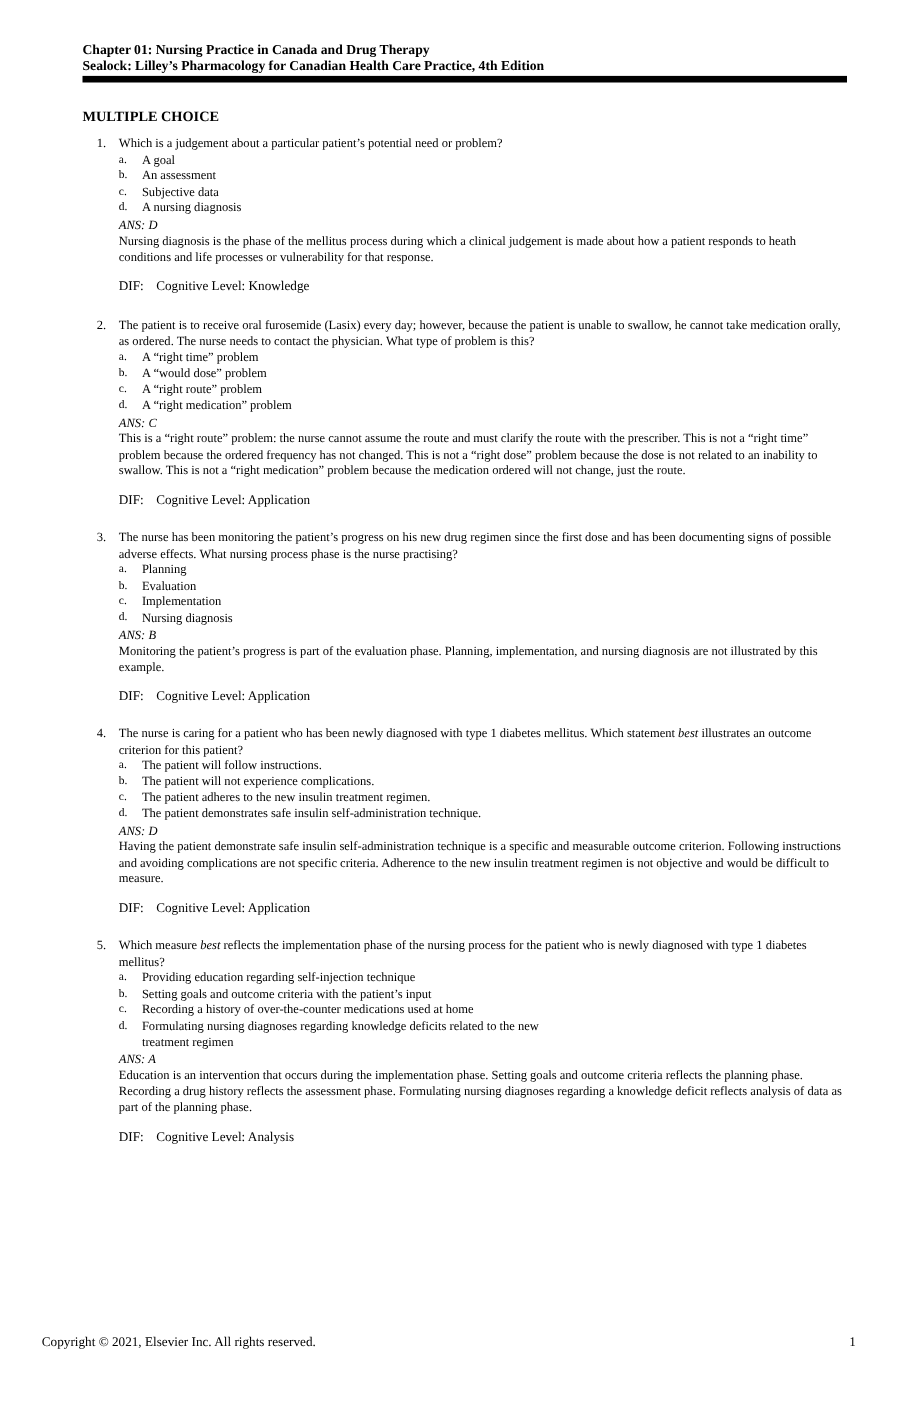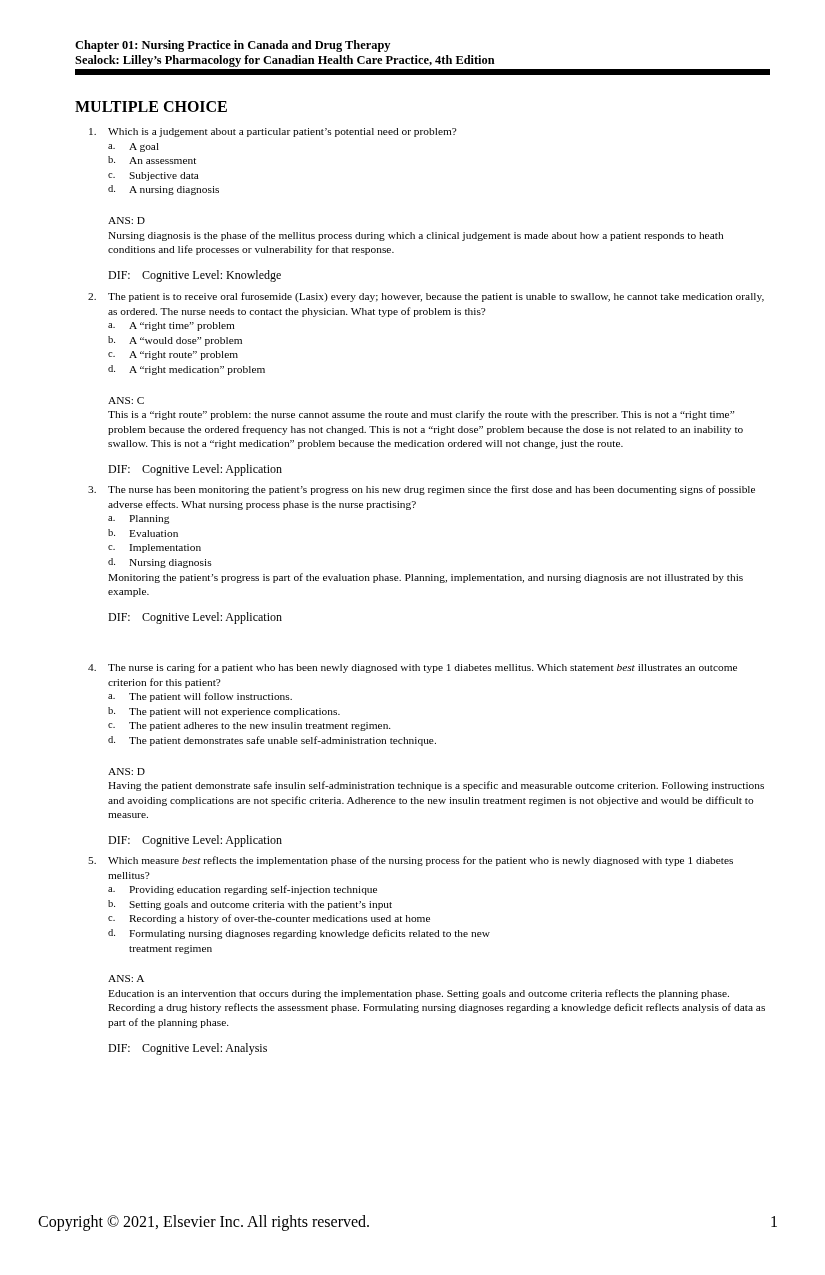--- a/index.html
+++ b/index.html
@@ -3,32 +3,32 @@
 <meta charset="utf-8">
 <style>
   html, body { margin: 0; padding: 0; background: #ffffff; }
   body {
     width: 825px; height: 1275px; position: relative; overflow: hidden;
     font-family: "Liberation Serif", serif; color: #000; font-size: 11.4px;
   }
   .header { position: absolute; left: 75px; top: 38px; width: 695px; }
   .header .t { font-weight: bold; font-size: 12.4px; line-height: 15px; }
   .rule { position: absolute; left: 75px; top: 69px; width: 695px; height: 6px; background: #000; }
-  .section { position: absolute; left: 75px; top: 98px; font-weight: bold; font-size: 16px; }
+  .section { position: absolute; left: 75px; top: 98px; font-weight: bold; font-size: 13px; }
   .q { position: absolute; left: 88px; width: 680px; line-height: 14.6px; }
   .q .num { position: absolute; left: 0; top: 0; }
   .q .stem { margin-left: 20px; }
   .opts { margin-left: 20px; }
   .opt { display: flex; }
   .opt .l { width: 21px; font-size: 10.5px; }
-  .ans { margin-left: 20px; margin-top: 16px; }
+  .ans { margin-left: 20px; margin-top: 1px; font-style: italic; }
   .rat { margin-left: 20px; }
   .dif { margin-left: 20px; margin-top: 11px; font-size: 12px; }
   .dif .k { display: inline-block; width: 34px; }
-  .footer { position: absolute; top: 1213px; left: 38px; width: 740px; font-size: 16px; }
+  .footer { position: absolute; top: 1213px; left: 38px; width: 740px; font-size: 12px; }
   .footer .pg { position: absolute; right: 0; top: 0; }
   i { font-style: italic; text-align: center; }
 </style>
 </head>
 <body>
 
 <div class="header">
   <div class="t">Chapter 01: Nursing Practice in Canada and Drug Therapy</div>
   <div class="t">Sealock: Lilley’s Pharmacology for Canadian Health Care Practice, 4th Edition</div>
 </div>
@@ -102,20 +102,21 @@
       </div>
     <div class="opt">
         <span class="l">c.</span>
         <span>Implementation</span>
       </div>
     <div class="opt">
         <span class="l">d.</span>
         <span>Nursing diagnosis</span>
       </div>
   </div>
+  <div class="ans">ANS:  B</div>
   <div class="rat">Monitoring the patient’s progress is part of the evaluation phase. Planning, implementation, and nursing diagnosis are not illustrated by this example.</div>
   <div class="dif"><span class="k">DIF:</span><span>Cognitive Level: Application</span></div>
 </div>
 
 <div class="q" style="top:660px">
   <span class="num">4.</span>
   <div class="stem"><span>The nurse is caring for a patient who has been newly diagnosed with type 1 diabetes mellitus. Which statement </span><i>best</i><span> illustrates an outcome criterion for this patient?</span></div>
   <div class="opts">
     <div class="opt">
         <span class="l">a.</span>
@@ -124,21 +125,21 @@
     <div class="opt">
         <span class="l">b.</span>
         <span>The patient will not experience complications.</span>
       </div>
     <div class="opt">
         <span class="l">c.</span>
         <span>The patient adheres to the new insulin treatment regimen.</span>
       </div>
     <div class="opt">
         <span class="l">d.</span>
-        <span>The patient demonstrates safe unable self-administration technique.</span>
+        <span>The patient demonstrates safe insulin self-administration technique.</span>
       </div>
   </div>
   <div class="ans">ANS:  D</div>
   <div class="rat">Having the patient demonstrate safe insulin self-administration technique is a specific and measurable outcome criterion. Following instructions and avoiding complications are not specific criteria. Adherence to the new insulin treatment regimen is not objective and would be difficult to measure.</div>
   <div class="dif"><span class="k">DIF:</span><span>Cognitive Level: Application</span></div>
 </div>
 
 <div class="q" style="top:853px">
   <span class="num">5.</span>
   <div class="stem"><span>Which measure </span><i>best</i><span> reflects the implementation phase of the nursing process for the patient who is newly diagnosed with type 1 diabetes mellitus?</span></div>

